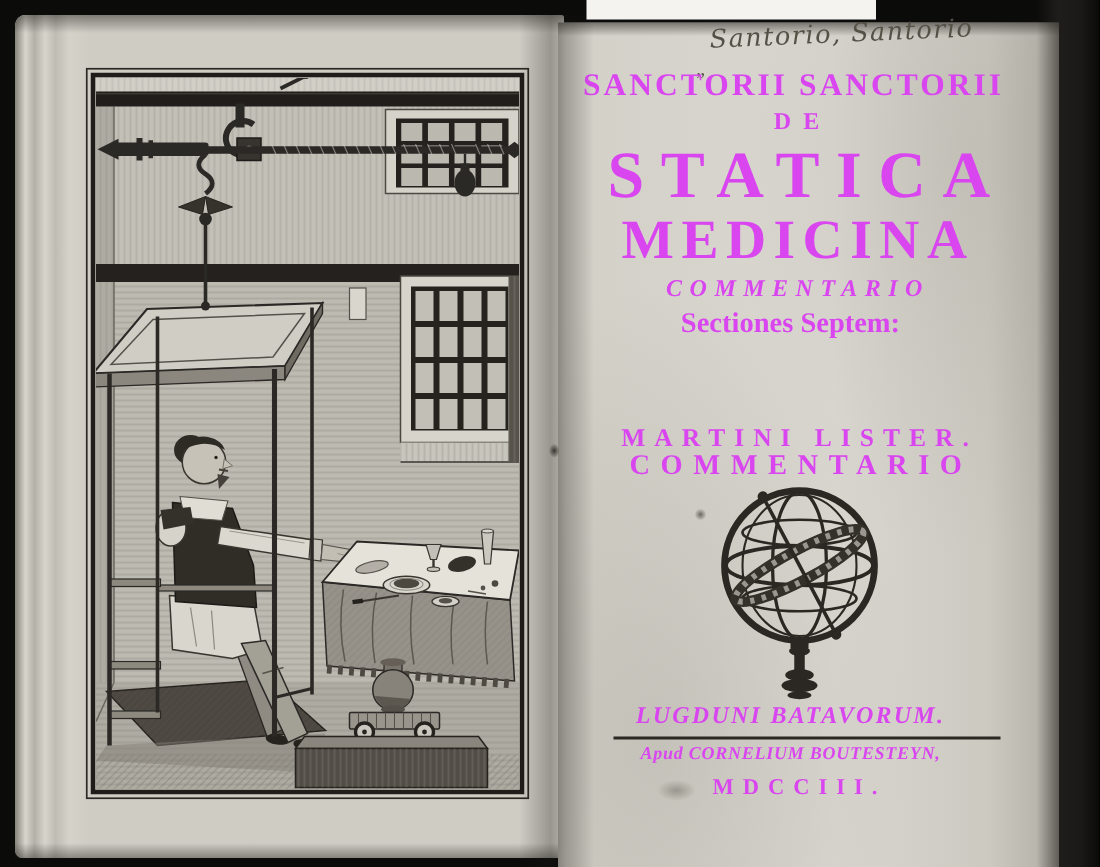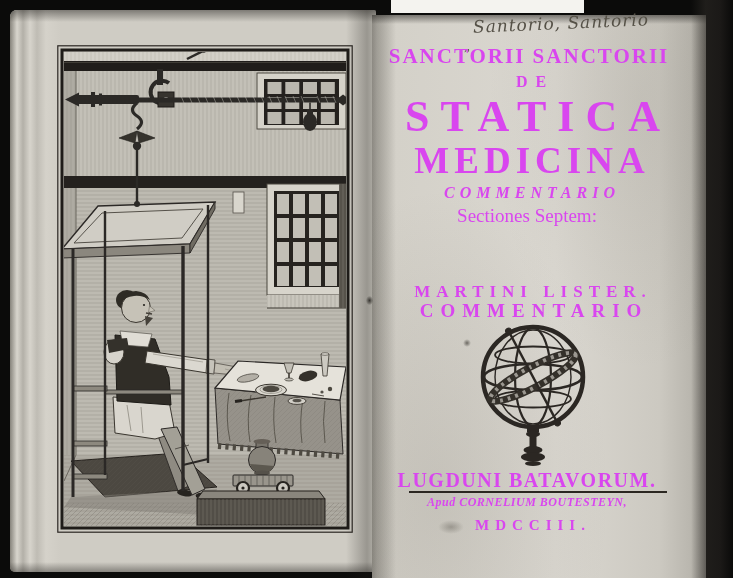--- a/index.html
+++ b/index.html
@@ -37,26 +37,26 @@
   
   .tp{position:absolute;left:364px;width:326px;text-align:center;color:#d946ef;white-space:nowrap;}
   #handwritten{left:436px;width:250px;top:13px;font-size:17px;font-style:italic;color:#555147;
     letter-spacing:1px;transform:rotate(-2.5deg);font-family:"DejaVu Serif",serif;}
   #ditto{left:452px;width:30px;top:38px;font-size:13px;color:#555147;}
   #author-line{top:44px;font-size:21px;font-weight:bold;letter-spacing:2px;padding-left:2px;}
   #de-line{top:73px;font-size:16px;font-weight:bold;letter-spacing:8px;padding-left:8px;}
   #title-1{top:91px;font-size:44px;font-weight:bold;letter-spacing:11px;padding-left:11px;}
   #title-2{top:139px;font-size:37px;font-weight:bold;letter-spacing:5px;padding-left:5px;}
   #aphorisms{top:184px;font-size:16px;font-weight:bold;font-style:italic;letter-spacing:5px;padding-left:5px;}
-  #sections{top:205px;font-size:19px;}
+  #sections{top:205px;font-size:19px;font-weight:bold;}
   #cum-line{top:243px;font-size:11px;font-weight:bold;letter-spacing:10px;padding-left:10px;}
   #commentary-1{top:260px;font-size:19px;font-weight:bold;letter-spacing:7px;padding-left:7px;margin-top:40px;}
   #commentary-2{top:282px;font-size:17px;font-weight:bold;letter-spacing:6px;padding-left:6px;}
   #sphere{position:absolute;left:470px;top:321px;}
-  #imprint-place{top:469px;font-size:20px;font-weight:bold;letter-spacing:1.5px;}
+  #imprint-place{top:469px;font-size:16px;font-weight:bold;font-style:italic;letter-spacing:1.5px;}
   #imprint-rule{position:absolute;left:409px;top:491px;width:258px;height:2px;background:#2b2721;}
   #imprint-publisher{top:495px;font-size:12px;font-weight:bold;letter-spacing:.5px;font-style:italic;}
   #imprint-year{top:517px;font-size:15px;font-weight:bold;letter-spacing:6px;padding-left:6px;}
 </style>
 </head>
 <body>
 
 <div id="photo">
 
   <div id="left-page">

